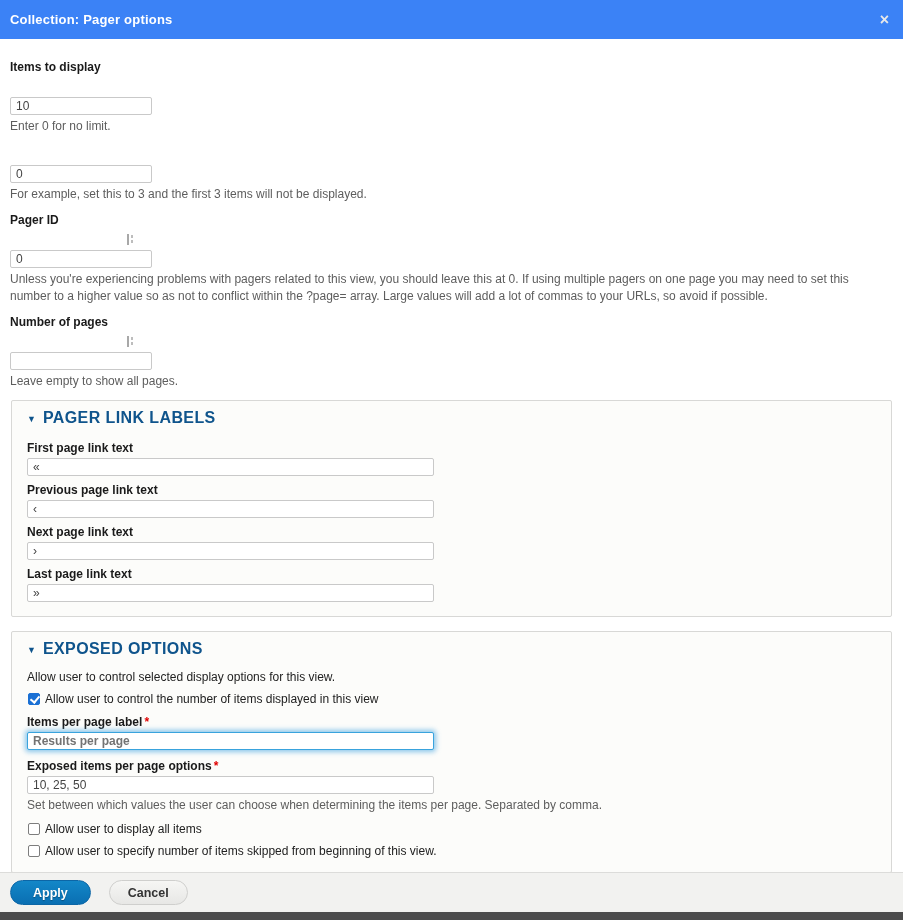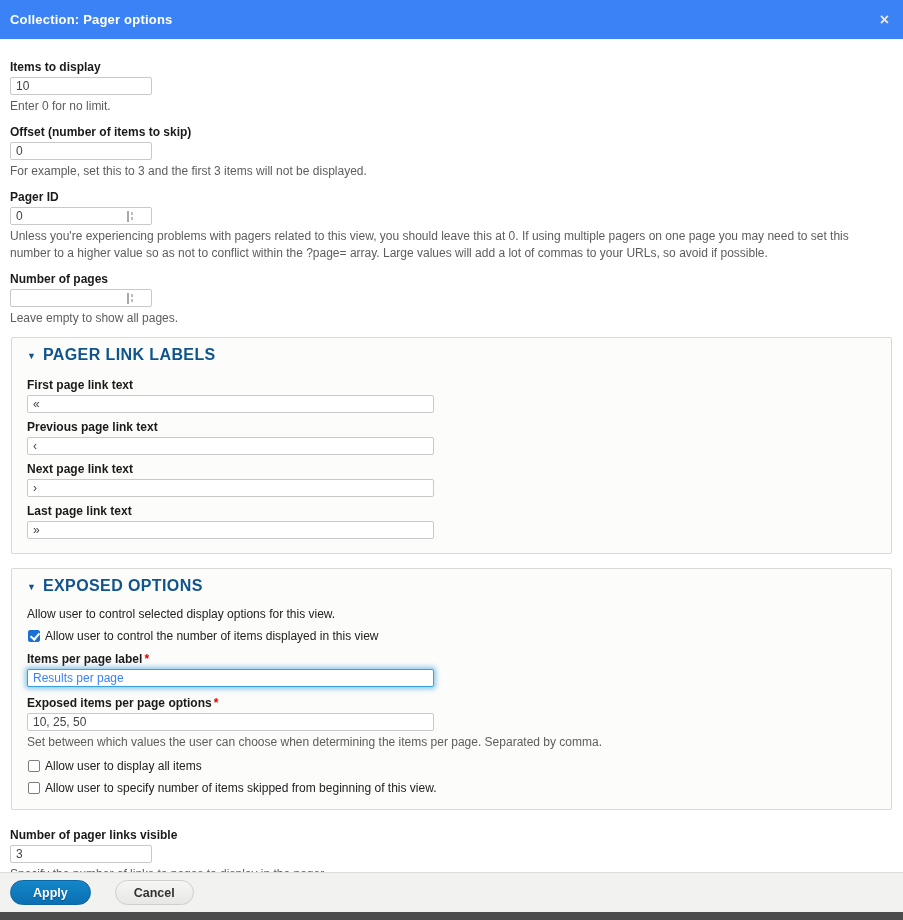--- a/index.html
+++ b/index.html
@@ -34,21 +34,21 @@
 
   .form-item { margin-bottom: 10px; }
   .form-item > label { display: block; font-weight: bold; color: #1a1a1a; margin-bottom: 3px; line-height: 14px; }
   .help { color: #5d5d5d; margin-top: 3px; line-height: 17px; max-width: 880px; }
 
   input.text {
     height: 18px; border: 1px solid #c9c9c9; border-radius: 2px;
     background: #fff; color: #444; font: 12px "Liberation Sans", sans-serif;
     padding: 0 5px; outline: none;
   }
-  .short { width: 142px; }
+  .short { width: 142px; margin-top: 20px; }
   .wide { width: 407px; }
 
   .num-wrap { position: relative; display: inline-block; }
   .num-wrap .spin { position: absolute; right: 17px; top: 4px; pointer-events: none; }
 
   
   fieldset {
     border: 1px solid #d8d8d6; border-radius: 2px;
     background: #fcfcfa;
     margin: 0 1px 14px 1px; padding: 8px 15px 14px;
@@ -69,30 +69,31 @@
     content: ""; position: absolute; left: 3px; top: 0px;
     width: 4px; height: 7px; border: solid #fff; border-width: 0 2px 2px 0;
     transform: rotate(40deg);
   }
 
   .required { color: #e00000; font-weight: bold; margin-left: 2px; }
 
   input.text.focused {
     border-color: #39a3dd;
     box-shadow: 0 0 5px 2px rgba(100, 180, 230, .75);
-    color: #3b82f6;
+    color: #737373;
+    font-weight: bold;
   }
   .fi-margin { margin-top: 4px; }
 
   
   .modal-footer {
     flex: 0 0 40px;
     background: #f2f2f0;
     border-top: 1px solid #dcdcda;
-    display: flex; align-items: center; gap: 24px;
+    display: flex; align-items: center; gap: 18px;
     padding: 0 10px;
   }
   .btn {
     font: bold 12.5px "Liberation Sans", sans-serif;
     border-radius: 20em; height: 25px; padding: 0 18px; cursor: pointer;
   }
   .btn-primary {
     color: #fff; border: 1px solid #0c66a6;
     background: linear-gradient(#1387c8, #0a6fb2);
     text-shadow: 0 1px 1px rgba(0,0,0,.3);
@@ -116,21 +117,20 @@
 
   <div class="modal-body">
 
     <div class="form-item">
       <label>Items to display</label>
       <input class="text short" type="text" value="10" style="">
       <div class="help">Enter 0 for no limit.</div>
     </div>
 
     <div class="form-item">
-      <label>Offset (number of items to skip)</label>
       <input class="text short" type="text" value="0" style="">
       <div class="help">For example, set this to 3 and the first 3 items will not be displayed.</div>
     </div>
 
     <div class="form-item">
       <label>Pager ID</label>
       <span class="num-wrap">
         <input class="text short" type="text" value="0" style="">
         <span class="spin">
           <svg width="9" height="11" aria-hidden="true">

